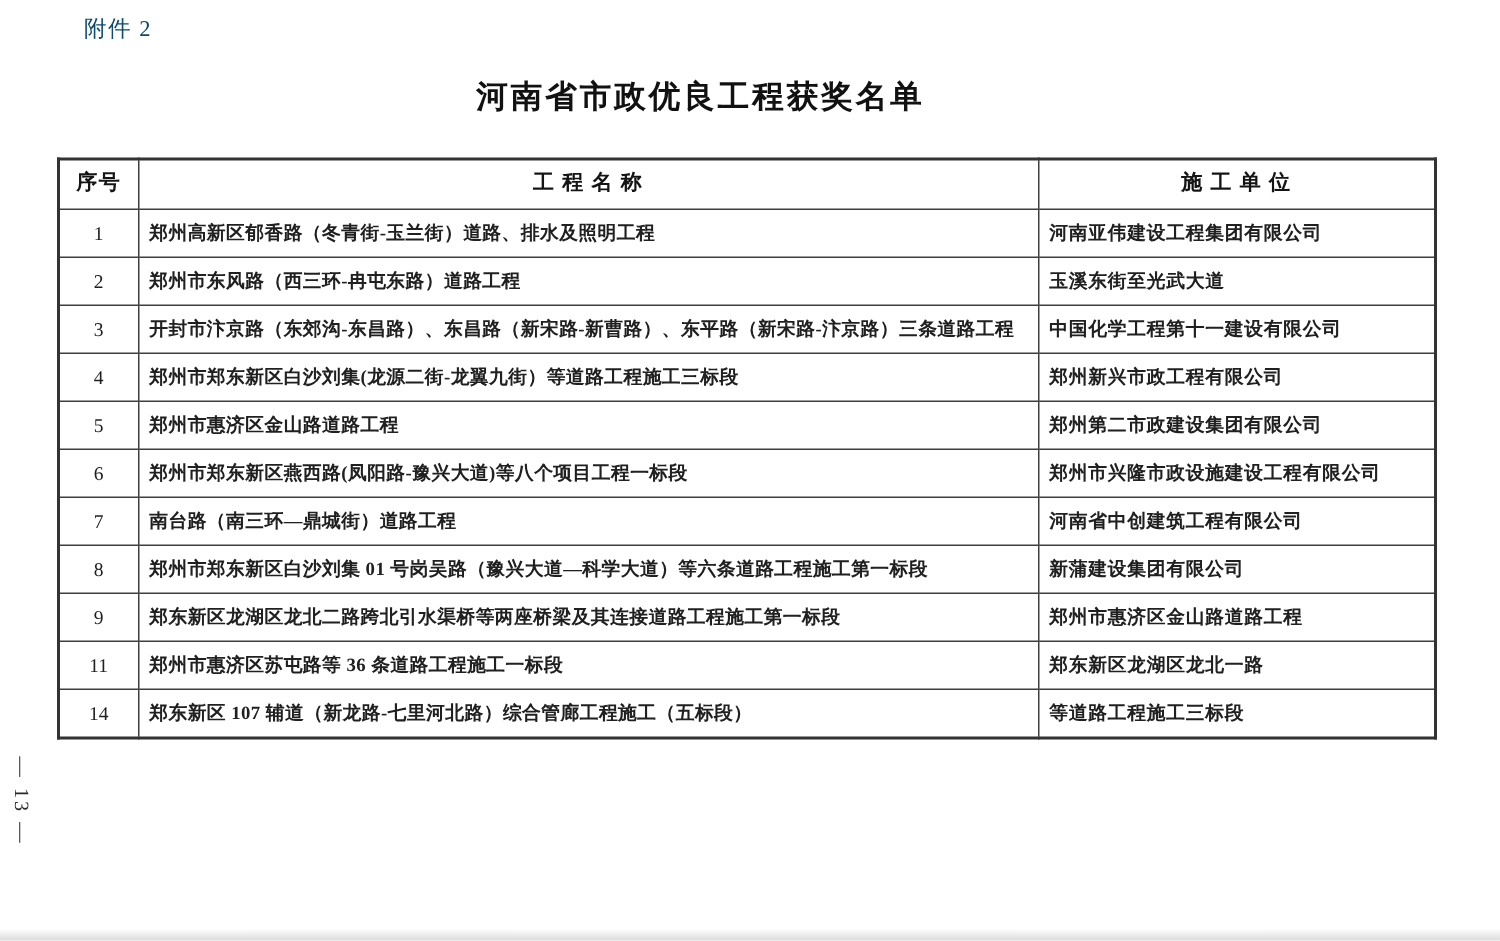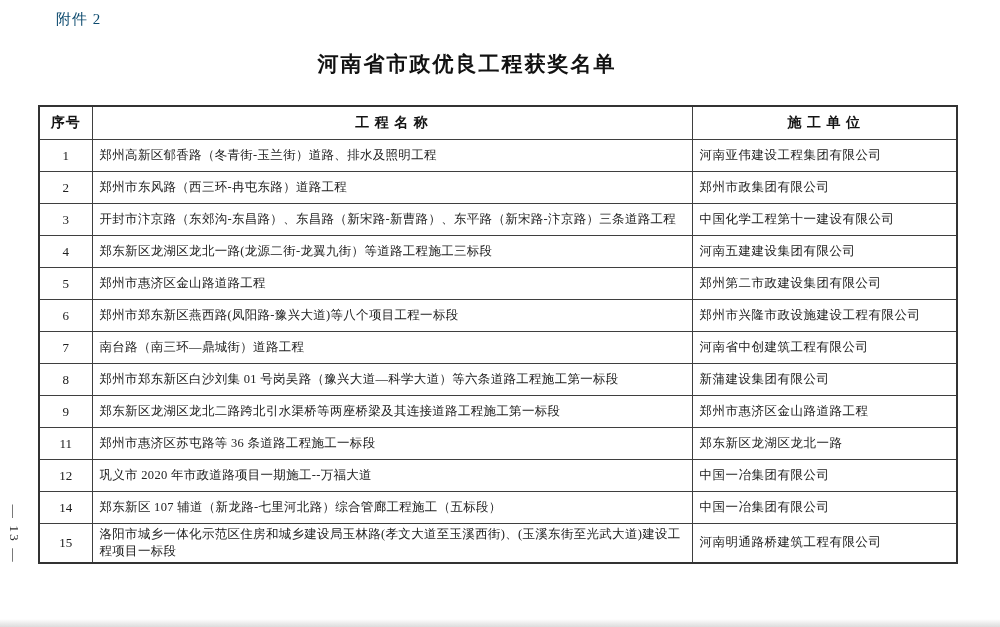--- a/index.html
+++ b/index.html
@@ -67,25 +67,27 @@
     color: #202020;
   }
   .c-no {
     text-align: center;
     font-size: 13px;
   }
   .c-proj {
     text-align: left;
     padding: 2px 4px 2px 7px;
     letter-spacing: 0.3px;
+    font-weight: bold;
   }
   .c-comp {
     text-align: left;
     padding: 2px 4px 2px 7px;
     letter-spacing: 0.5px;
+    font-weight: bold;
   }
   .page-number {
     position: absolute;
     left: 14px;
     top: 534px;
     transform: translate(-50%, -50%) rotate(90deg);
     white-space: nowrap;
     font-size: 13.5px;
     letter-spacing: 2px;
     color: #2a2a2a;
@@ -123,33 +125,33 @@
   <tbody id="table-body">
   <tr>
     <td class="c-no">1</td>
     <td class="c-proj">郑州高新区郁香路（冬青街-玉兰街）道路、排水及照明工程</td>
     <td class="c-comp">河南亚伟建设工程集团有限公司</td>
   </tr>
 
   <tr>
     <td class="c-no">2</td>
     <td class="c-proj">郑州市东风路（西三环-冉屯东路）道路工程</td>
-    <td class="c-comp">郑州市政集团有限公司</td>
+    <td class="c-comp">玉溪东街至光武大道</td>
   </tr>
 
   <tr>
     <td class="c-no">3</td>
     <td class="c-proj">开封市汴京路（东郊沟-东昌路）、东昌路（新宋路-新曹路）、东平路（新宋路-汴京路）三条道路工程</td>
     <td class="c-comp">中国化学工程第十一建设有限公司</td>
   </tr>
 
   <tr>
     <td class="c-no">4</td>
-    <td class="c-proj">郑东新区龙湖区龙北一路(龙源二街-龙翼九街）等道路工程施工三标段</td>
-    <td class="c-comp">河南五建建设集团有限公司</td>
+    <td class="c-proj">郑州市郑东新区白沙刘集(龙源二街-龙翼九街）等道路工程施工三标段</td>
+    <td class="c-comp">郑州新兴市政工程有限公司</td>
   </tr>
 
   <tr>
     <td class="c-no">5</td>
     <td class="c-proj">郑州市惠济区金山路道路工程</td>
     <td class="c-comp">郑州第二市政建设集团有限公司</td>
   </tr>
 
   <tr>
     <td class="c-no">6</td>
@@ -175,36 +177,26 @@
     <td class="c-comp">郑州市惠济区金山路道路工程</td>
   </tr>
 
 
   <tr>
     <td class="c-no">11</td>
     <td class="c-proj">郑州市惠济区苏屯路等 36 条道路工程施工一标段</td>
     <td class="c-comp">郑东新区龙湖区龙北一路</td>
   </tr>
 
-  <tr>
-    <td class="c-no">12</td>
-    <td class="c-proj">巩义市 2020 年市政道路项目一期施工--万福大道</td>
-    <td class="c-comp">中国一冶集团有限公司</td>
-  </tr>
 
 
   <tr>
     <td class="c-no">14</td>
     <td class="c-proj">郑东新区 107 辅道（新龙路-七里河北路）综合管廊工程施工（五标段）</td>
-    <td class="c-comp">中国一冶集团有限公司</td>
-  </tr>
-
-  <tr>
-    <td class="c-no">15</td>
-    <td class="c-proj">洛阳市城乡一体化示范区住房和城乡建设局玉林路(孝文大道至玉溪西街)、(玉溪东街至光武大道)建设工程项目一标段</td>
-    <td class="c-comp">河南明通路桥建筑工程有限公司</td>
-  </tr>
+    <td class="c-comp">等道路工程施工三标段</td>
+  </tr>
+
 </tbody>
 </table>
 
 <div class="page-number">— 13 —</div>
 
 <div class="page-edge-shadow"></div>
 
 </body></html>

